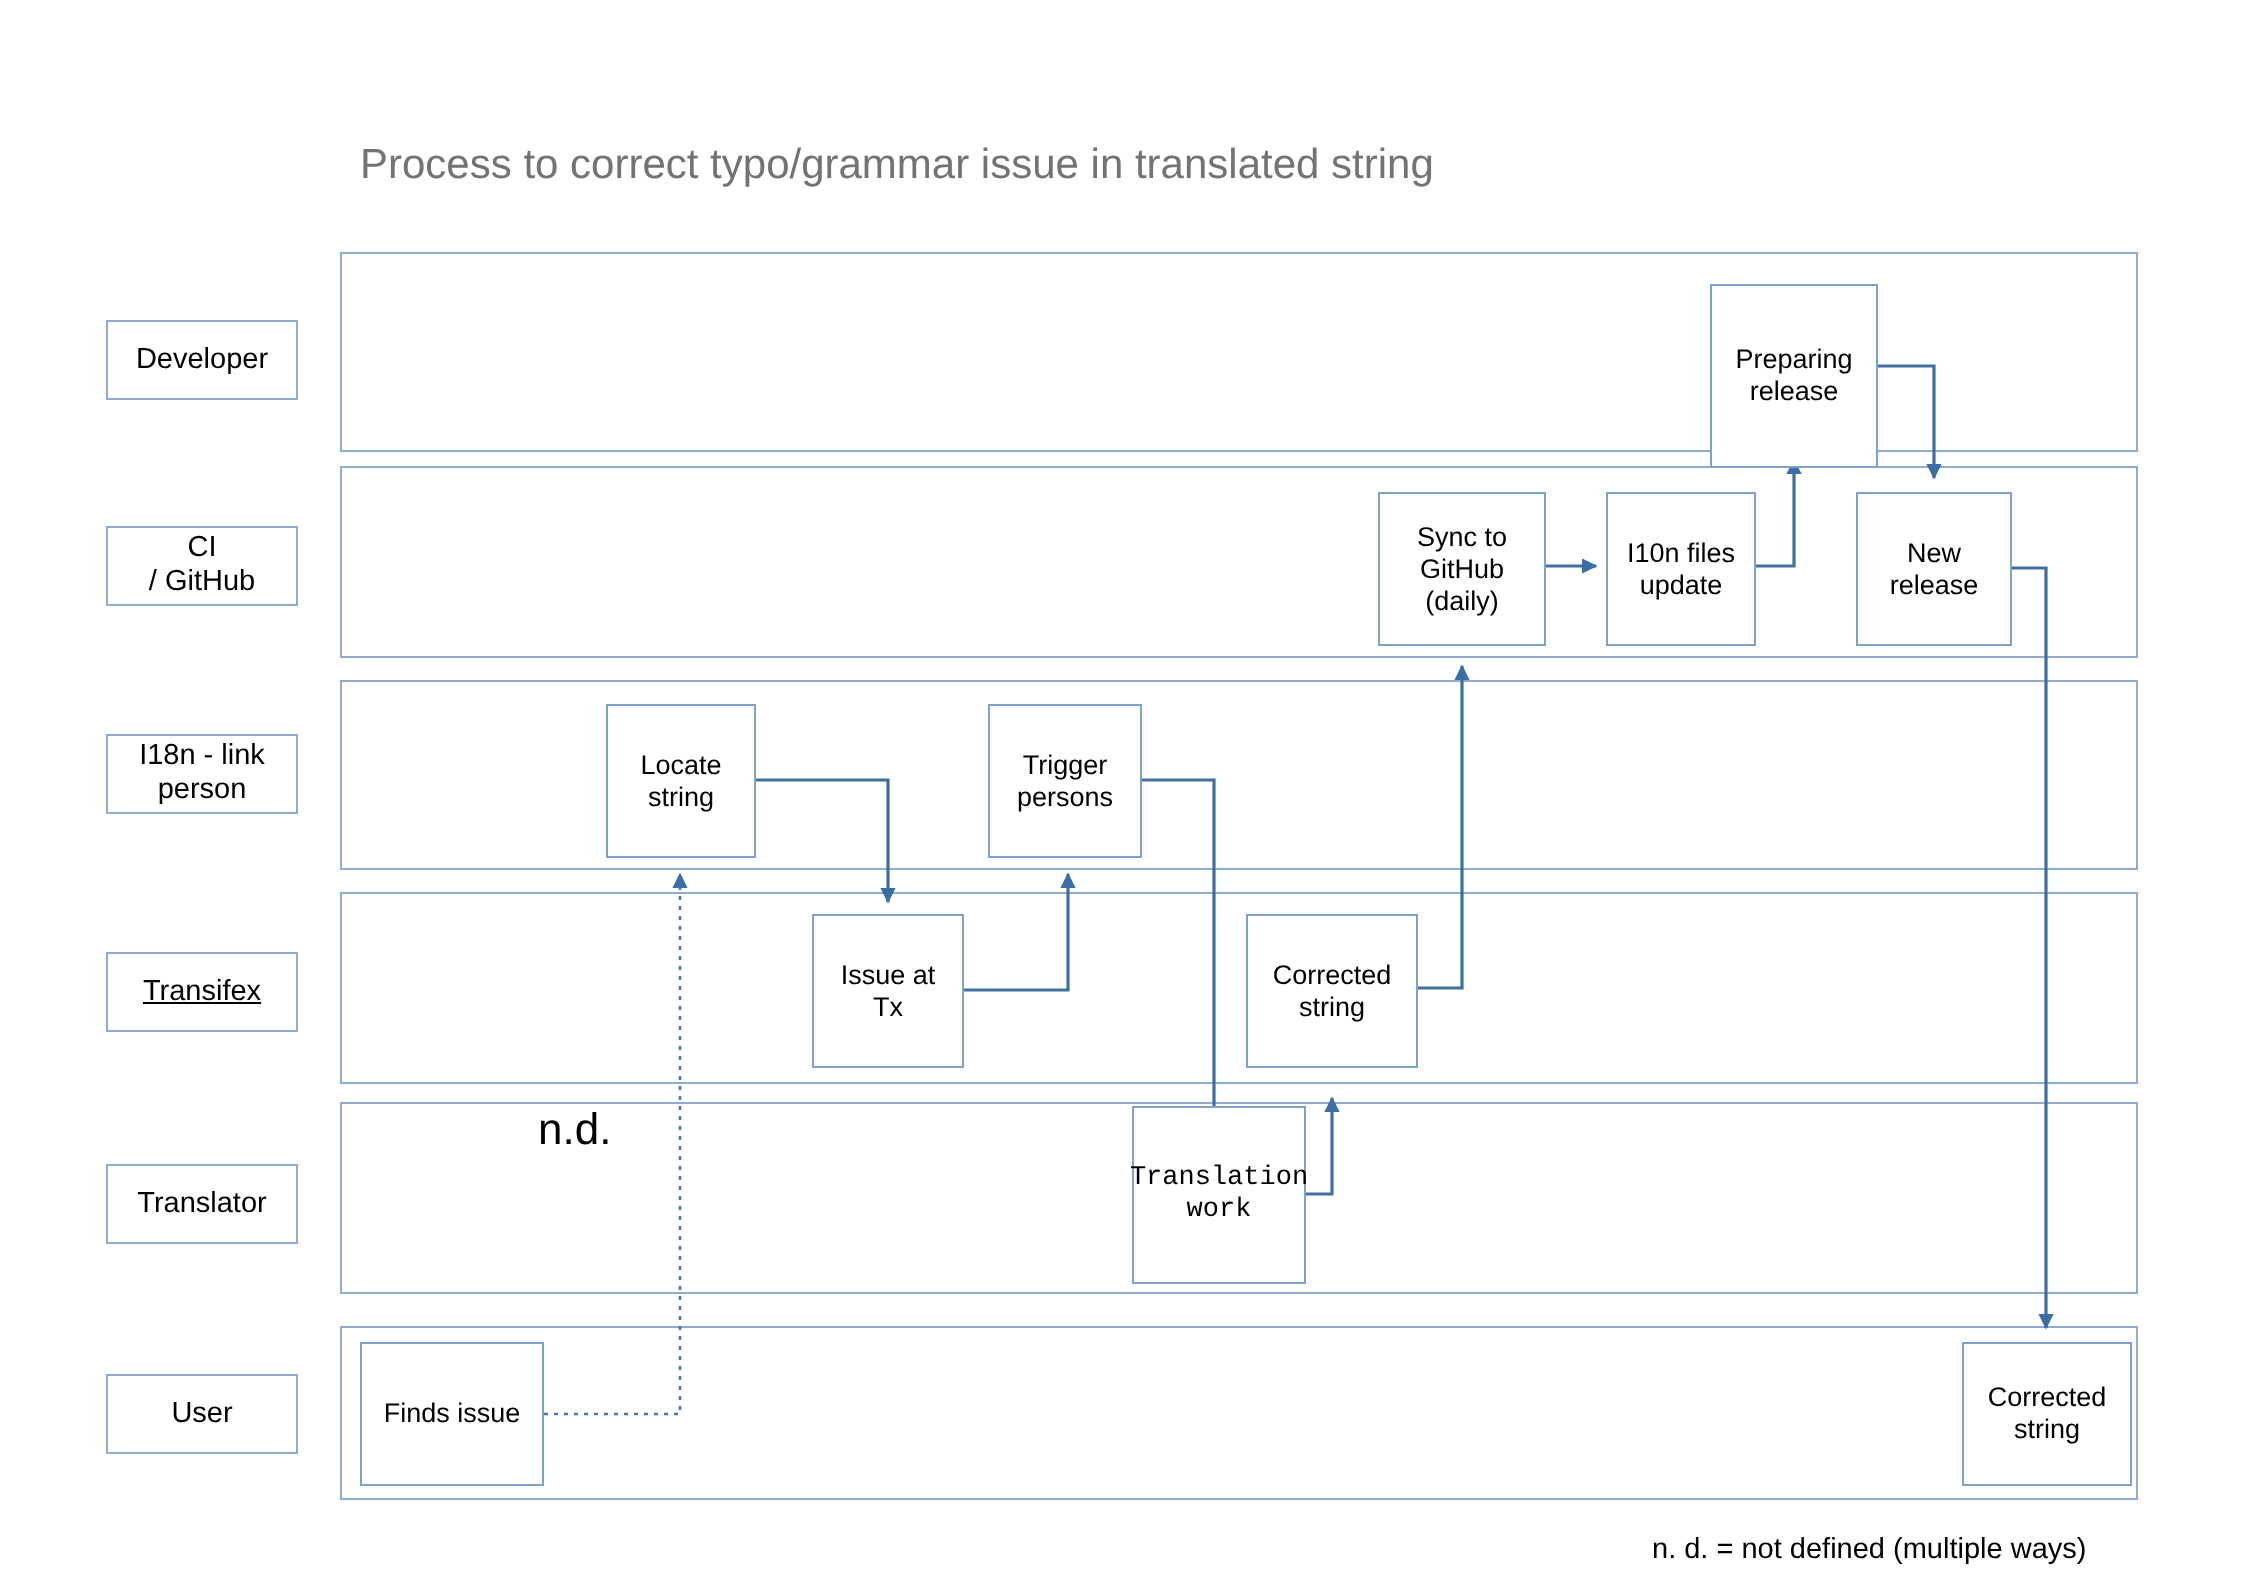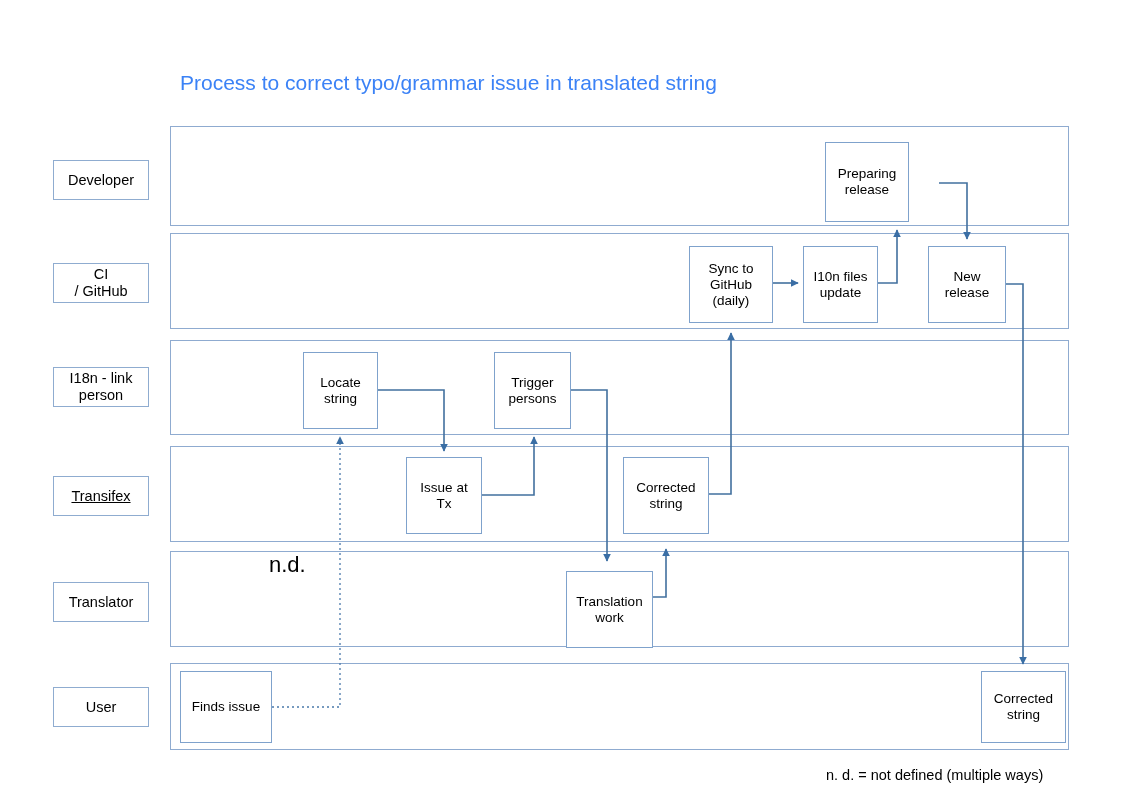--- a/index.html
+++ b/index.html
@@ -20,21 +20,21 @@
     inset: 0;
   }
   .abs { position: absolute; }
 
   
   #diagram-title {
     left: 180px;
     top: 70px;
     font-size: 21px;
     line-height: 26px;
-    color: #3b82f6;
+    color: #737373;
     white-space: nowrap;
   }
 
   
   .lane-label {
     box-sizing: border-box;
     border: 1px solid #8facd0;
     background: #ffffff;
     display: flex;
     align-items: center;
@@ -173,21 +173,21 @@
 
     <path class="conn" d="M773,283 L798,283" marker-end="url(#arrow)"></path>
 
     <path class="conn" d="M878,283 L897,283 L897,230" marker-end="url(#arrow)"></path>
 
     <path class="conn" d="M939,183 L967,183 L967,239" marker-end="url(#arrow)"></path>
 
     <path class="conn" d="M1006,284 L1023,284 L1023,664" marker-end="url(#arrow)"></path>
   </svg>
 
-  <div class="abs node" style="left:825px;top:142px;width:84px;height:80px;">
+  <div class="abs node" style="left:855px;top:142px;width:84px;height:92px;">
     <span>
       <span>Preparing</span><br>
       <span>release</span>
     </span>
   </div>
 
   <div class="abs node" style="left:689px;top:246px;width:84px;height:77px;">
     <span>
       <span>Sync to</span><br>
       <span>GitHub</span><br>
@@ -230,21 +230,21 @@
     </span>
   </div>
 
   <div class="abs node" style="left:623px;top:457px;width:86px;height:77px;">
     <span>
       <span>Corrected</span><br>
       <span>string</span>
     </span>
   </div>
 
-  <div class="abs node" style="left:566px;top:571px;width:87px;height:77px;">
+  <div class="abs node" style="left:566px;top:553px;width:87px;height:89px;font-family:Liberation Mono, monospace;">
     <span>
       <span>Translation</span><br>
       <span>work</span>
     </span>
   </div>
 
   <div class="abs node" style="left:180px;top:671px;width:92px;height:72px;">
     <span>Finds issue</span>
   </div>
 

